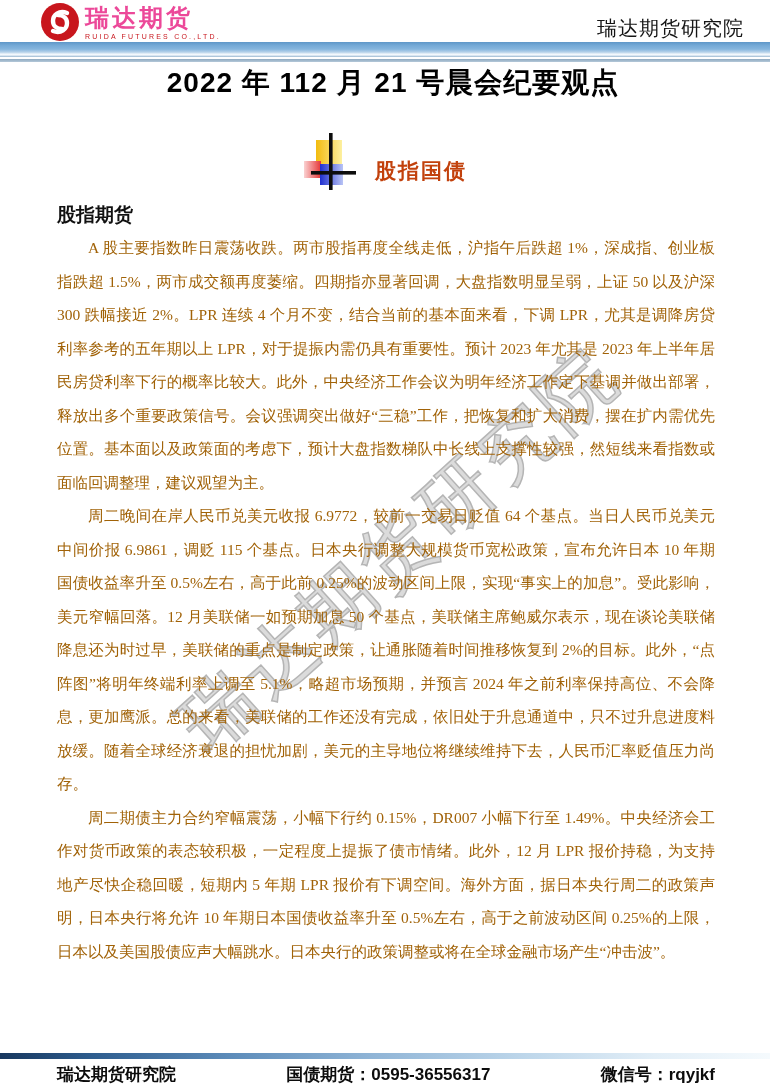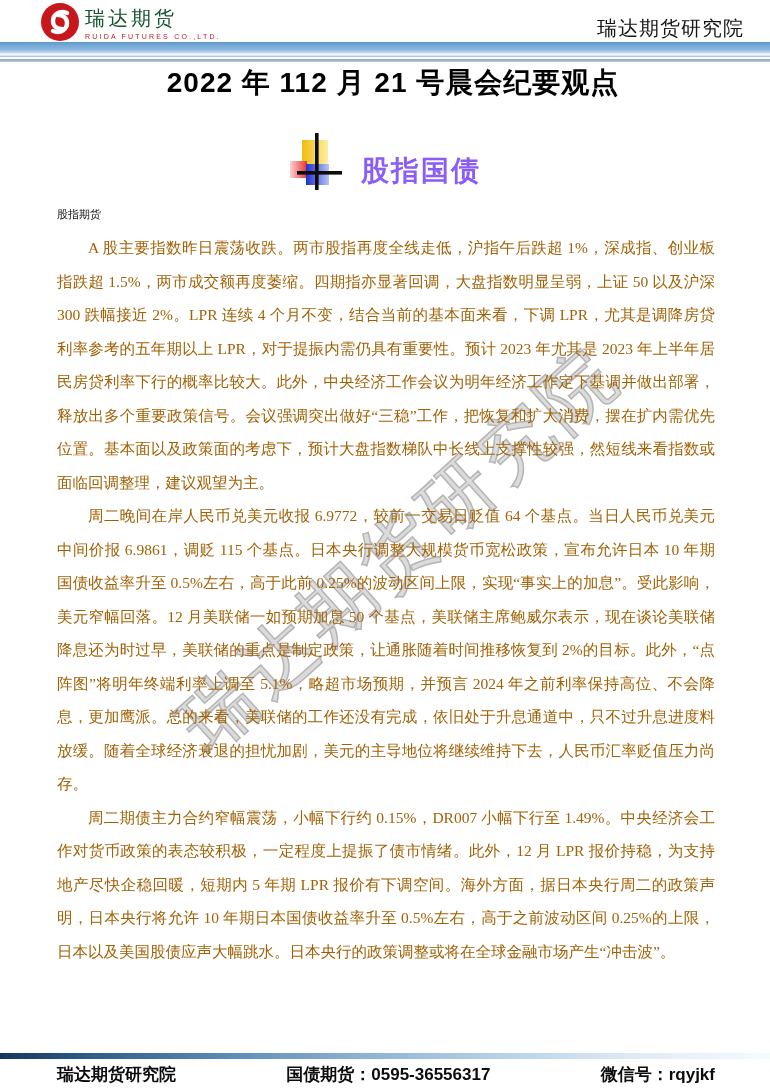--- a/index.html
+++ b/index.html
@@ -13,21 +13,21 @@
     font-family: "Liberation Serif", "DejaVu Serif", serif;
     color: #111;
   }
 
   
   .logo { position: absolute; left: 40px; top: 2px; display: flex; align-items: center; }
   .logo-mark { width: 40px; height: 40px; }
   .logo-text { margin-left: 5px; display: flex; flex-direction: column; }
   .logo-cn {
     font-family: "Liberation Sans", sans-serif;
-    font-size: 20px; font-weight: 400; letter-spacing: 3px; color: #14532d; line-height: 28px;
+    font-size: 24px; font-weight: 700; letter-spacing: 3px; color: #ec4899; line-height: 28px;
   }
   .logo-en {
     font-family: "Liberation Sans", sans-serif;
     font-size: 7px; color: #c8161d; letter-spacing: 2.2px; line-height: 9px;
   }
   .institute {
     position: absolute; right: 26px; top: 15px;
     font-family: "Liberation Sans", sans-serif;
     font-size: 20px; color: #151515; letter-spacing: 1px;
   }
@@ -51,21 +51,21 @@
     font-size: 28px; font-weight: 700; color: #000; letter-spacing: 1px;
   }
 
   
   .banner {
     position: absolute; left: 0; top: 132px; width: 770px; height: 64px;
     display: flex; justify-content: center; align-items: center;
   }
   .banner-icon { width: 58px; height: 62px; margin-right: 14px; }
   .banner-label {
-    font-size: 28px; font-weight: 700; color: #8b5cf6; letter-spacing: 2px;
+    font-size: 21px; font-weight: 700; color: #c2410c; letter-spacing: 2px;
     padding-top: 14px;
   }
 
   
   .watermark {
     position: absolute; left: 70px; top: 500px; width: 660px;
     text-align: center;
     font-size: 74px; letter-spacing: 6px;
     color: rgba(190,190,190,0.55);
     -webkit-text-stroke: 1.5px #b5b5b5;
@@ -74,21 +74,21 @@
     pointer-events: none;
     z-index: 1;
   }
 
   
   .content {
     position: absolute; left: 57px; top: 198px; width: 658px;
     z-index: 2;
   }
   .sec-heading {
-    font-size: 11px; line-height: 33px; color: #111; font-weight: 400;
+    font-size: 19px; line-height: 33px; color: #111; font-weight: 700;
   }
   .sec-body {
     font-size: 15.5px; line-height: 33.5px; color: #a16207;
     text-align: justify; text-indent: 2em;
   }
   .gap-a { margin-top: 38px; }
   .gap-b { margin-top: 32px; }
 
   
   .footer-bar {

